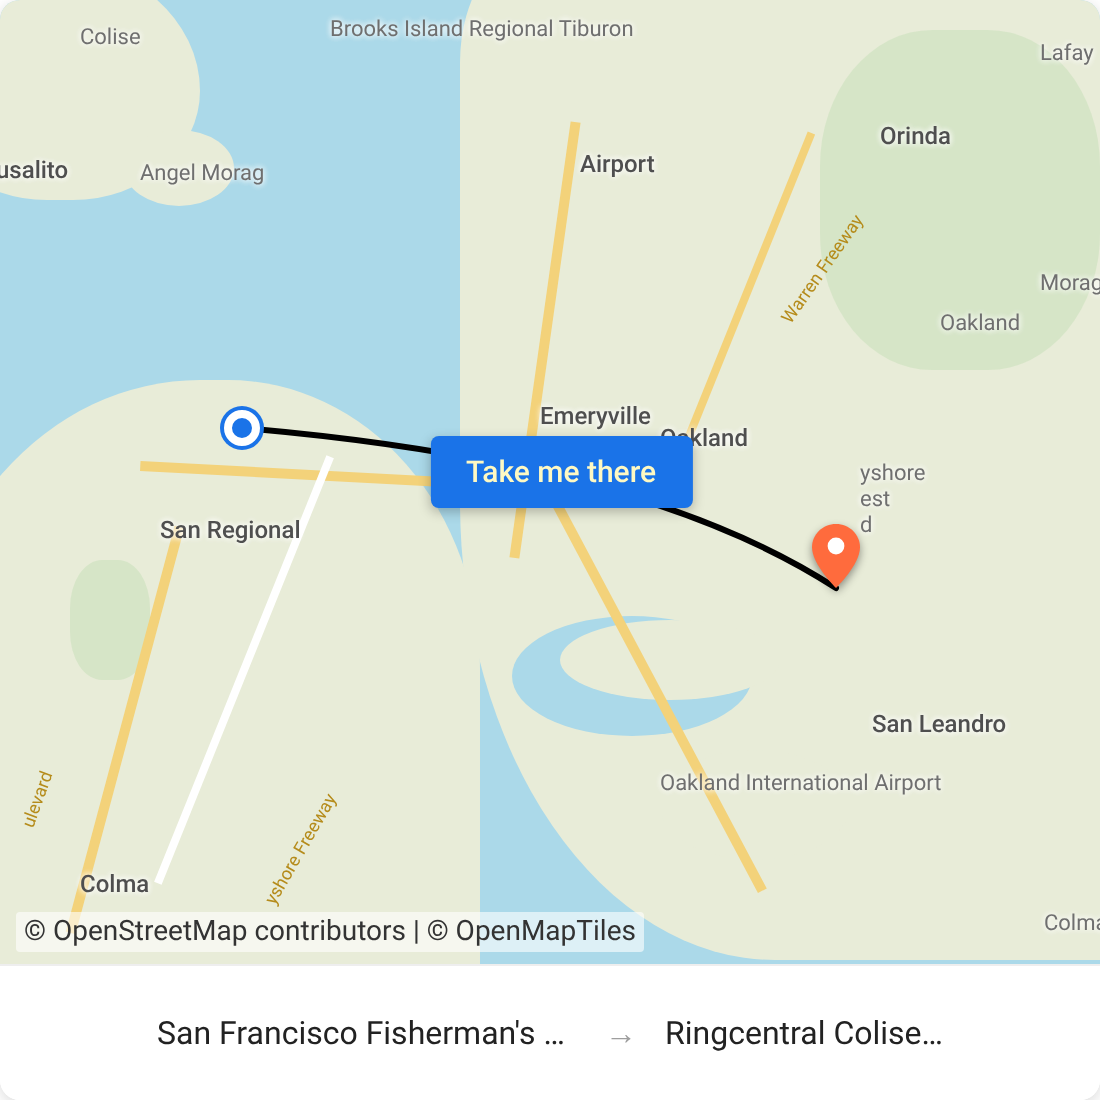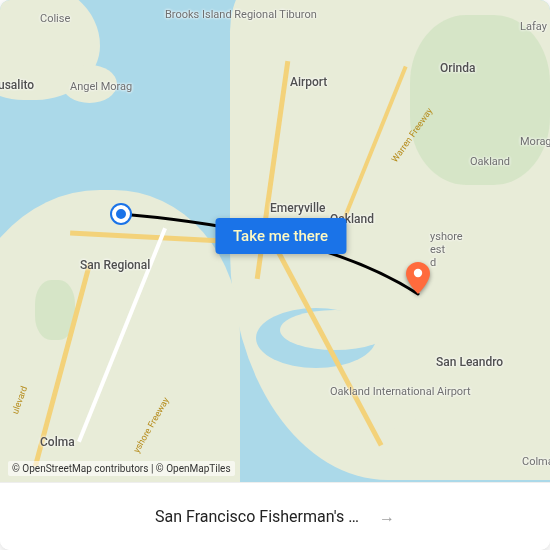--- a/index.html
+++ b/index.html
@@ -17,21 +17,21 @@
   .roadlabel { position: absolute; font-size: 9px; color:#b58b1a; white-space: nowrap; transform-origin: center; }
 
   .route-svg { position: absolute; inset:0; width:100%; height:100%; pointer-events:none; }
 
   .origin-marker { position:absolute; width:18px; height:18px; border-radius:50%; background:#1a73e8; border:4px solid #fff; box-shadow:0 0 0 2px #1a73e8; transform:translate(-50%,-50%); }
   .dest-marker { position:absolute; width:24px; height:32px; transform:translate(-50%,-100%); }
   .dest-marker svg { width:100%; height:100%; filter: drop-shadow(0 2px 2px rgba(0,0,0,0.4)); }
 
   .cta { position:absolute; background:#1a73e8; color:#fef9c3; font-size:15px; font-weight:500; padding:9px 18px; border-radius:4px; cursor:pointer; box-shadow:0 2px 6px rgba(0,0,0,0.25); white-space:nowrap; transform:translate(-50%,-50%); }
 
-  .attribution { position:absolute; left:8px; bottom:6px; font-size:10px; color:#333; background:rgba(255,255,255,0.6); padding:2px 4px; border-radius:2px; }
+  .attribution { position:absolute; left:8px; bottom:6px; font-size:14px; color:#333; background:rgba(255,255,255,0.6); padding:2px 4px; border-radius:2px; }
 
   .footer { height: 68px; background:#fff; border-top:1px solid #eee; display:flex; align-items:center; justify-content:center; gap:14px; padding:0 16px; }
   .footer .endpoint { font-size:16px; color:#222; white-space:nowrap; overflow:hidden; text-overflow:ellipsis; max-width:210px; }
   .footer .arrow { color:#9e9e9e; }
 </style>
 </head>
 <body>
 
 <div class="card">
   <div class="map">
@@ -96,14 +96,15 @@
     </div>
 
     <div class="cta" style="left:51%; top:49%;">Take me there</div>
 
     <div class="attribution">© OpenStreetMap contributors | © OpenMapTiles</div>
   </div>
 
   <div class="footer">
     <span class="endpoint">San Francisco Fisherman's W…</span>
     <span class="arrow">→</span>
+    <span class="endpoint">Ringcentral Colise…</span>
   </div>
 </div>
 
 </body></html>

